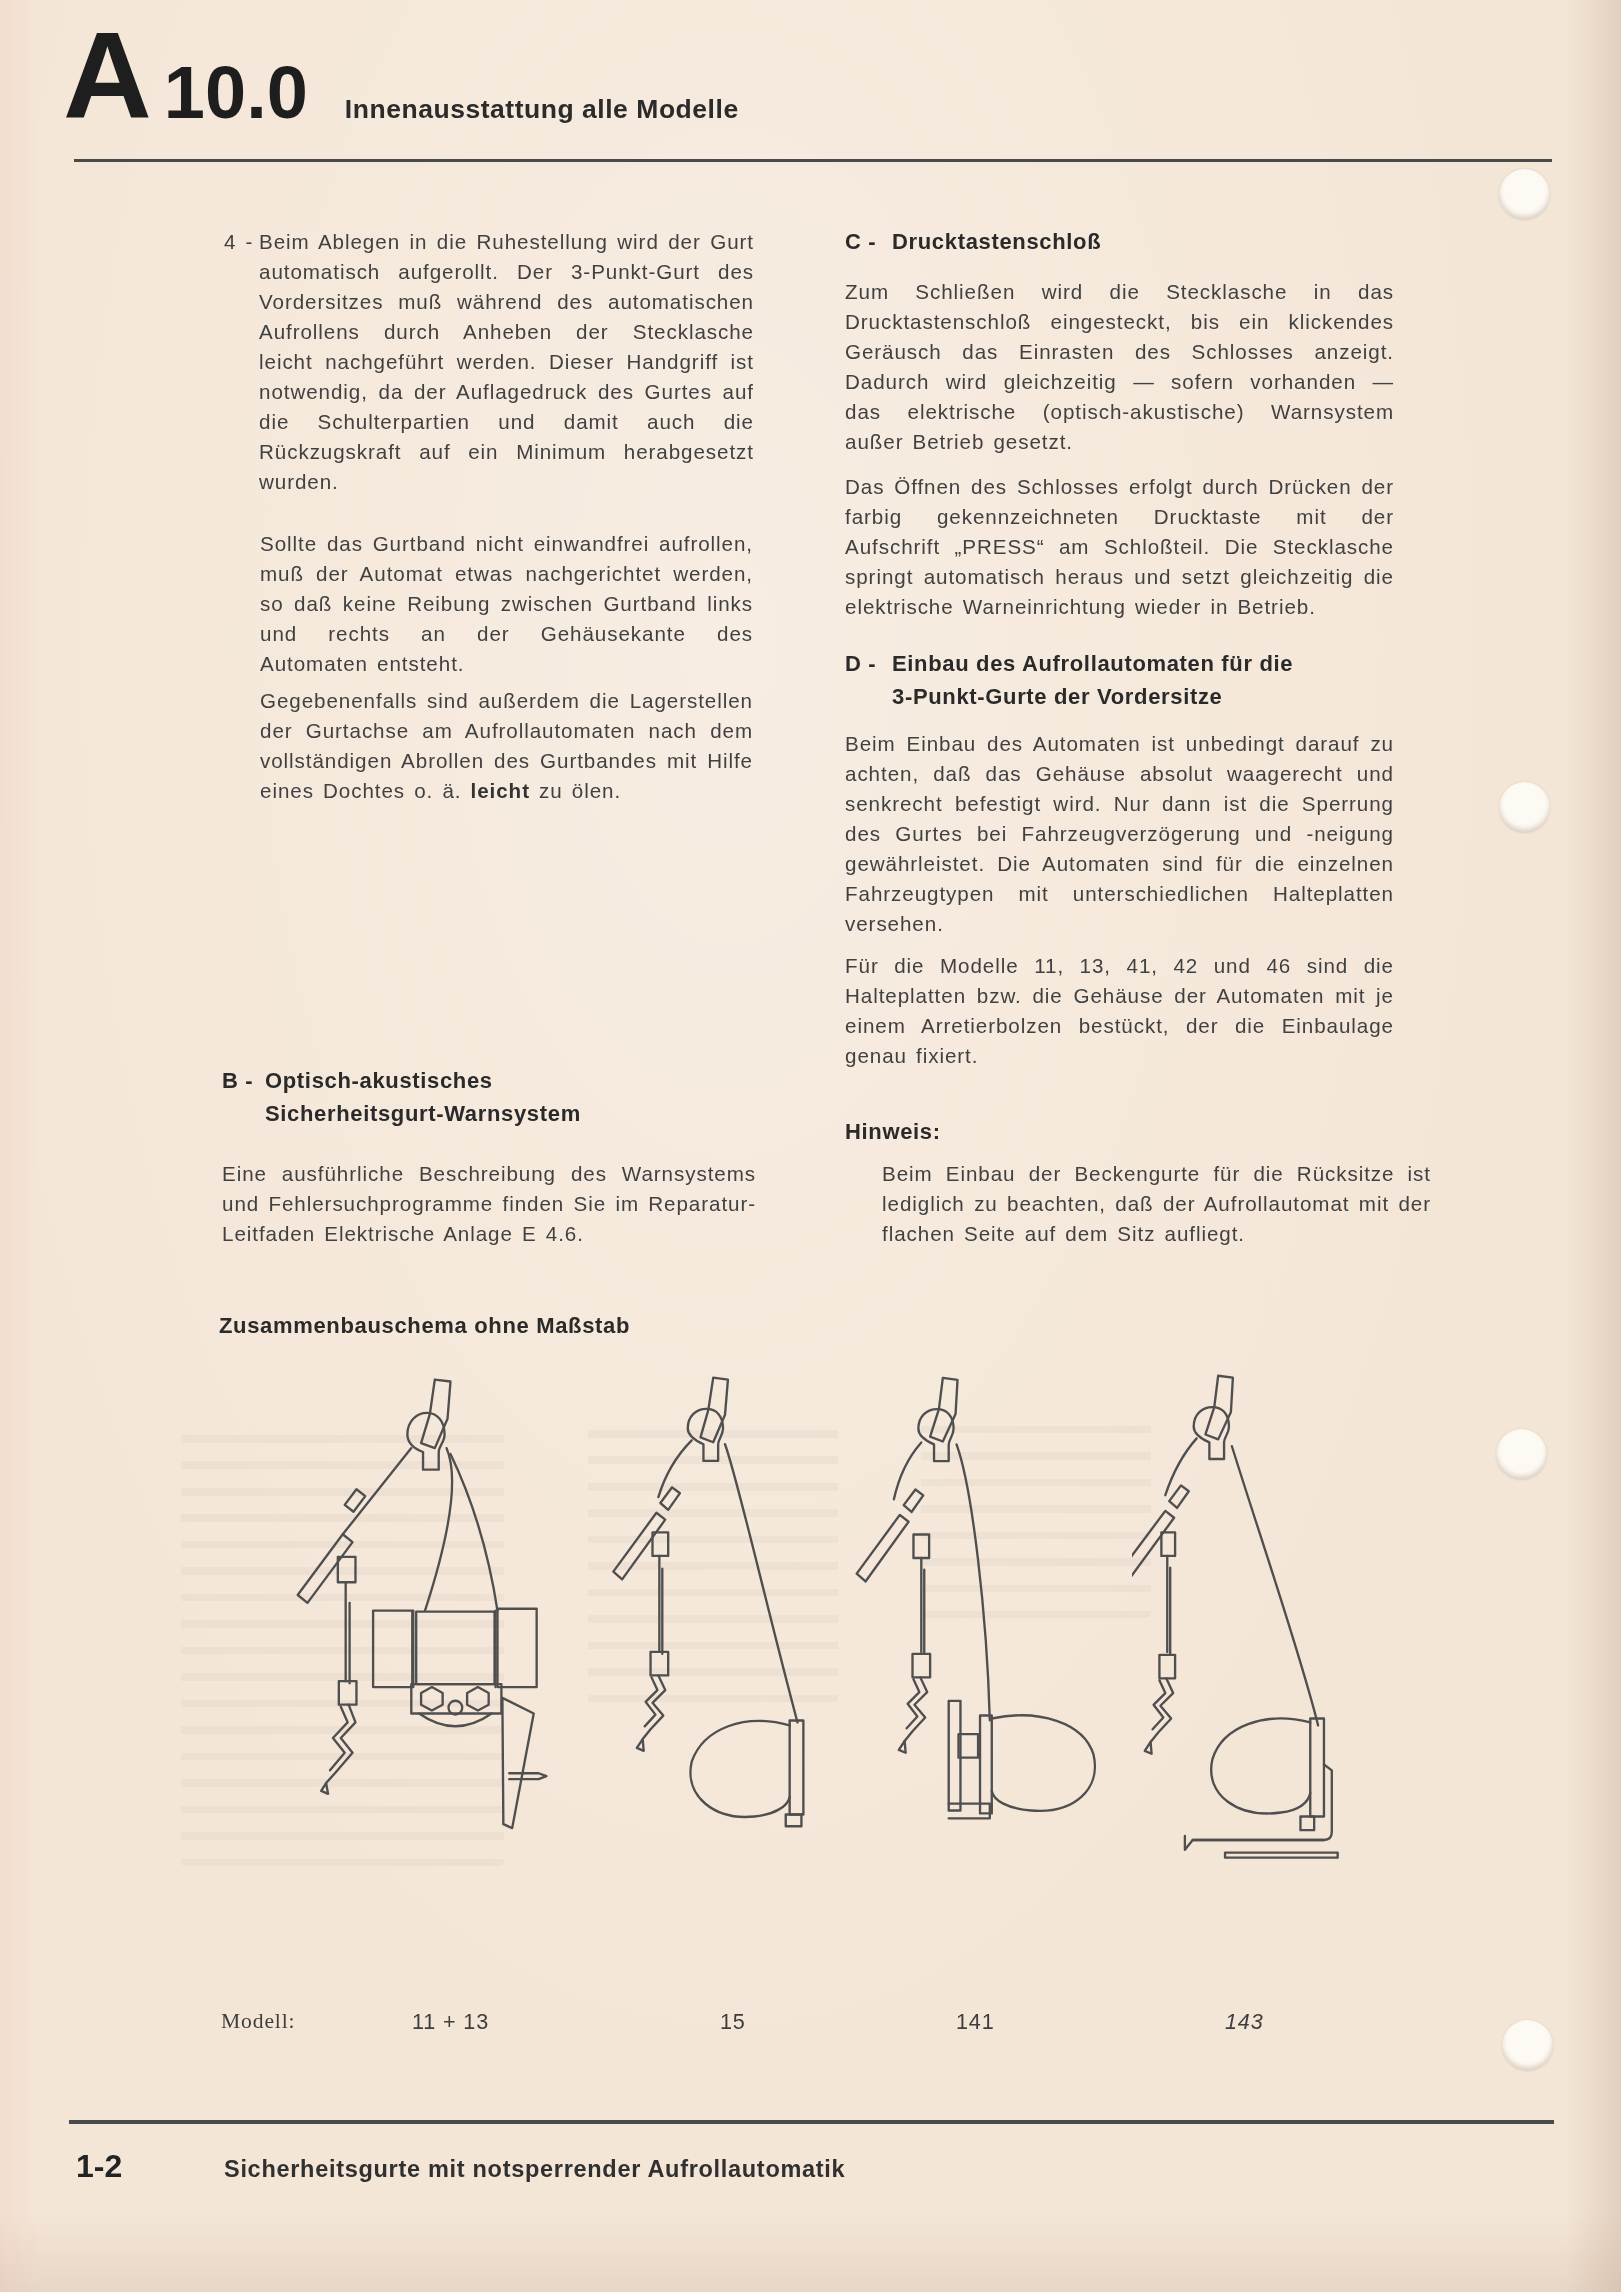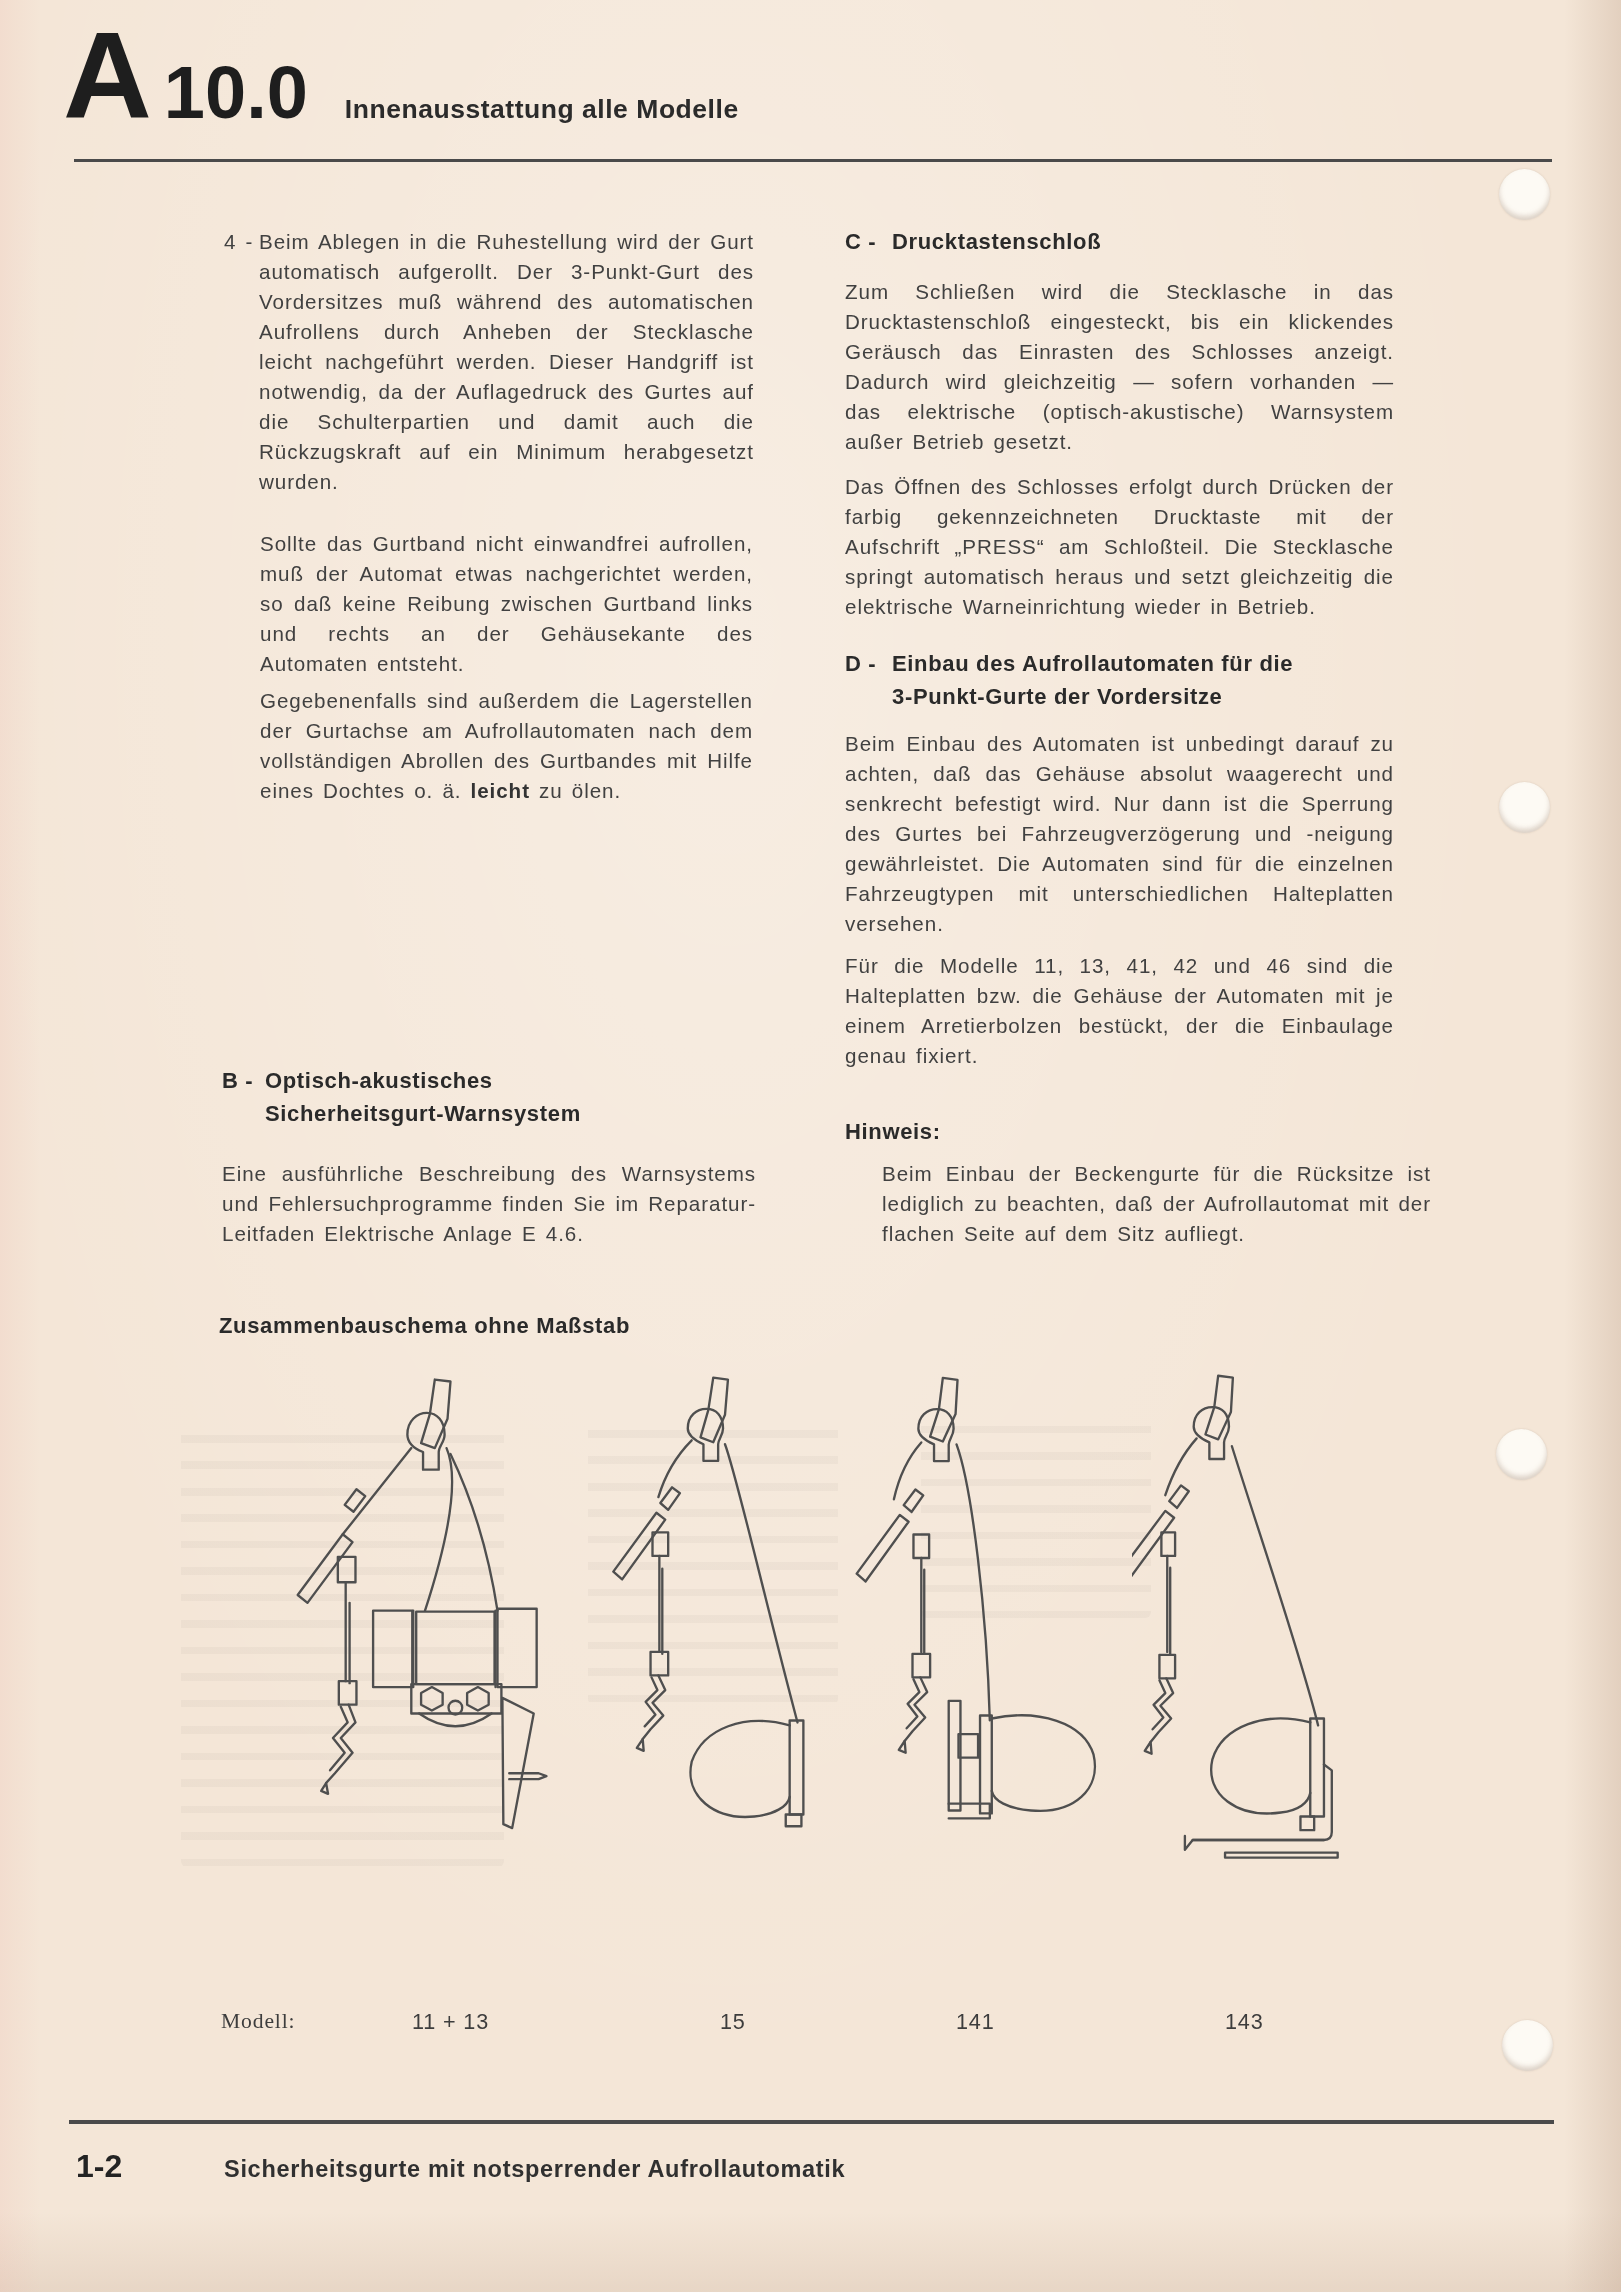--- a/index.html
+++ b/index.html
@@ -248,21 +248,21 @@
         <path d="M95,505 L210,505 210,510 95,510 z"></path>
       </g>
     </svg>
   </div>
 
   <div>
     <span class="abs models" style="left:221px;top:2009px;font-family:Liberation Serif, serif;">Modell:</span>
     <span class="abs models" style="left:412px;top:2009px;">11 + 13</span>
     <span class="abs models" style="left:720px;top:2009px;">15</span>
     <span class="abs models" style="left:956px;top:2009px;">141</span>
-    <span class="abs models" style="left:1225px;top:2009px;">143</span>
+    <span class="abs models" style="left:1225px;top:2009px;font-style:italic;">143</span>
   </div>
 
   <div class="abs rule" style="left:69px;top:2120px;width:1485px;height:3.9px;"></div>
   <div class="abs footer-num" style="left:76px;top:2148px;">1-2</div>
   <div class="abs footer-title" style="left:224px;top:2156px;">Sicherheitsgurte mit notsperrender Aufrollautomatik</div>
 
   <div class="abs hole" style="left:1499px;top:169px;"></div>
   <div class="abs hole" style="left:1499px;top:782px;"></div>
   <div class="abs hole" style="left:1496px;top:1429px;"></div>
   <div class="abs hole" style="left:1502px;top:2020px;"></div>

